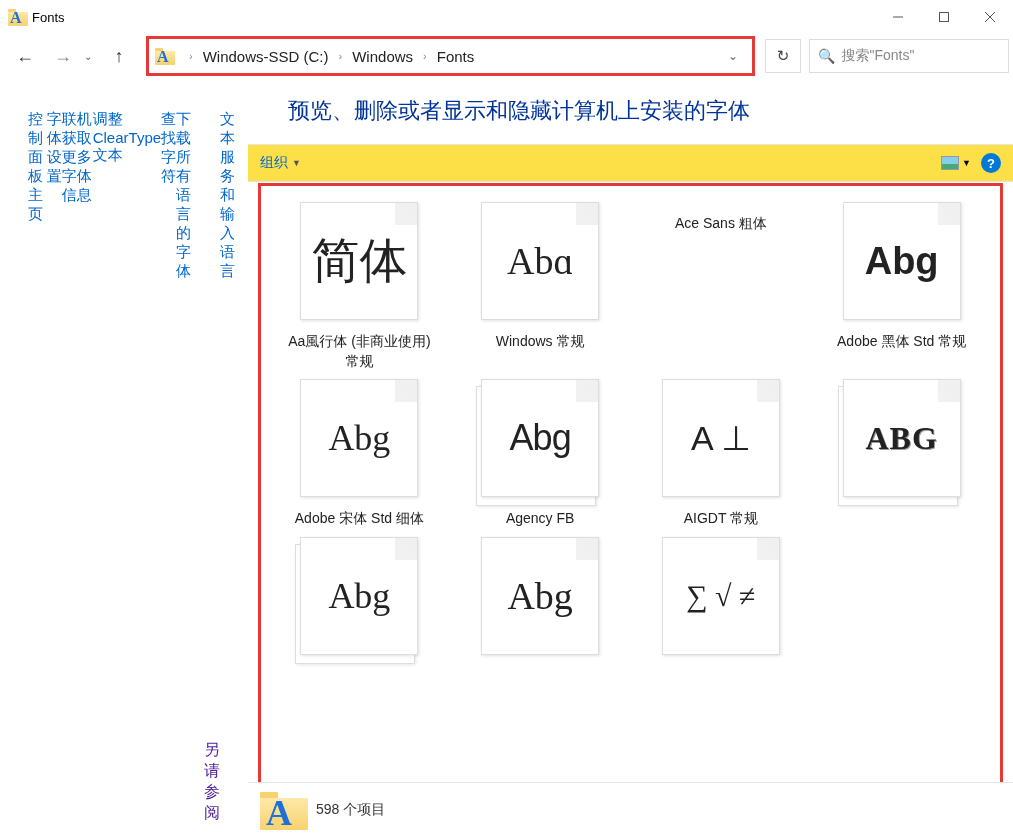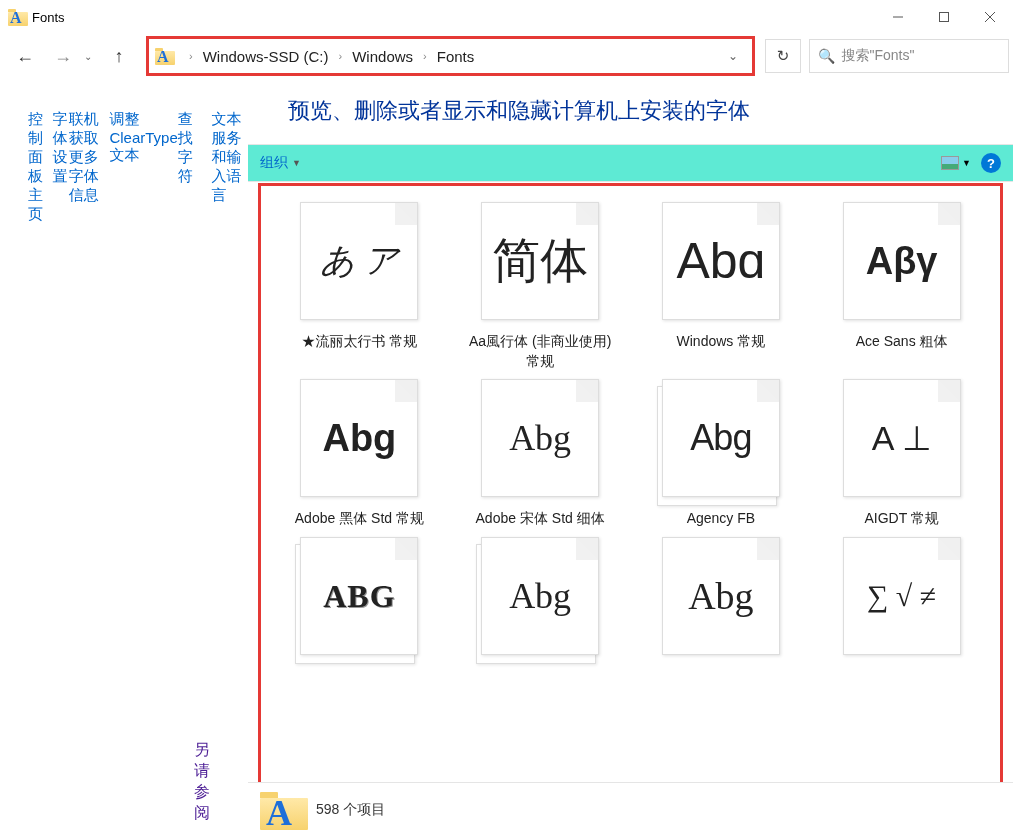--- a/index.html
+++ b/index.html
@@ -28,21 +28,21 @@
 
 
 .main { display: flex; height: calc(100% - 78px); }
 .sidebar { width: 248px; padding: 24px 0 0 28px; display: flex; }
 .sidebar .link { color: #0066cc; font-size: 15px; padding: 8px 0; cursor: pointer; }
 .sidebar .section-title { color: #4c1d95; font-size: 16px; padding: 8px 0; margin-top: auto; margin-bottom: 4px; }
 .sidebar .bottom-link { color: #0066cc; font-size: 15px; padding: 8px 0; }
 
 .content { flex: 1; display: flex; flex-direction: column; position: relative; }
 .heading { color: #003399; font-size: 22px; padding: 18px 0 18px 40px; }
-.toolbar { height: 38px; background: #5eead4; border-top: 1px solid #e5e5e5; border-bottom: 1px solid #e5e5e5; display: flex; align-items: center; padding: 0 12px; }
+.toolbar { height: 38px; background: #fde047; border-top: 1px solid #e5e5e5; border-bottom: 1px solid #e5e5e5; display: flex; align-items: center; padding: 0 12px; }
 .toolbar .org { color: #0066cc; font-size: 14px; display: flex; align-items: center; }
 .toolbar .org .caret { font-size: 9px; margin-left: 4px; color: #555; }
 .toolbar .right { margin-left: auto; display: flex; align-items: center; gap: 10px; }
 .toolbar .viewopt { display: flex; align-items: center; font-size: 12px; }
 .toolbar .viewopt .caret { font-size: 9px; margin-left: 3px; }
 .toolbar .help { width: 20px; height: 20px; border-radius: 50%; background: #0078d7; color: #fff; display: flex; align-items: center; justify-content: center; font-size: 13px; font-weight: bold; }
 
 .grid-wrap { flex: 1; border: 3px solid #e53935; margin: 1px 10px 0 10px; overflow: hidden; position: relative; }
 .grid { display: grid; grid-template-columns: repeat(4, 1fr); gap: 8px 8px; padding: 16px 12px 0 12px; }
 .fontitem { display: flex; flex-direction: column; align-items: center; }
@@ -131,20 +131,21 @@
 </div>
 
 <div class="main">
   <div class="sidebar">
     <div class="link">控制面板主页</div>
     <div style="height:14px"></div>
     <div class="link">字体设置</div>
     <div class="link">联机获取更多字体信息</div>
     <div class="link">调整 ClearType 文本</div>
     <div class="link">查找字符</div>
+    <div class="link">下载所有语言的字体</div>
     <div class="section-title">另请参阅</div>
     <div class="bottom-link">文本服务和输入语言</div>
   </div>
 
   <div class="content">
     <div class="heading">预览、删除或者显示和隐藏计算机上安装的字体</div>
 
     <div class="toolbar">
       <div class="org">
         <span>组织</span>
@@ -157,43 +158,32 @@
         </div>
         <div class="help">?</div>
       </div>
     </div>
 
     <div class="grid-wrap">
       <div class="grid" id="font-grid">
           <div class="fontitem">
             <div class="thumb">
               <div class="fold"></div>
-              <div class="preview" style="font-family:'KaiTi',serif;font-style:italic;font-size:34px">あ ア</div>
-            </div>
-            <div class="fontname">★流丽太行书 常规</div>
-          </div>
-          <div class="fontitem">
-            <div class="thumb">
-              <div class="fold"></div>
               <div class="preview" style="font-family:Liberation Sans, sans-serif;font-size:48px">简体</div>
             </div>
             <div class="fontname">Aa風行体 (非商业使用) 常规</div>
           </div>
           <div class="fontitem">
             <div class="thumb">
               <div class="fold"></div>
-              <div class="preview" style="font-family:Liberation Sans, sans-serif;font-size:50px">Abɑ</div>
+              <div class="preview" style="font-family:Liberation Serif, serif;font-size:38px">Abɑ</div>
             </div>
             <div class="fontname">Windows 常规</div>
           </div>
           <div class="fontitem">
-            <div class="thumb">
-              <div class="fold"></div>
-              <div class="preview" style="font-family:Arial,sans-serif;font-weight:bold;font-size:38px">Aβγ</div>
-            </div>
             <div class="fontname">Ace Sans 粗体</div>
           </div>
           <div class="fontitem">
             <div class="thumb">
               <div class="fold"></div>
               <div class="preview" style="font-family:'Microsoft YaHei',sans-serif;font-weight:bold;font-size:38px">Abg</div>
             </div>
             <div class="fontname">Adobe 黑体 Std 常规</div>
           </div>
           <div class="fontitem">

